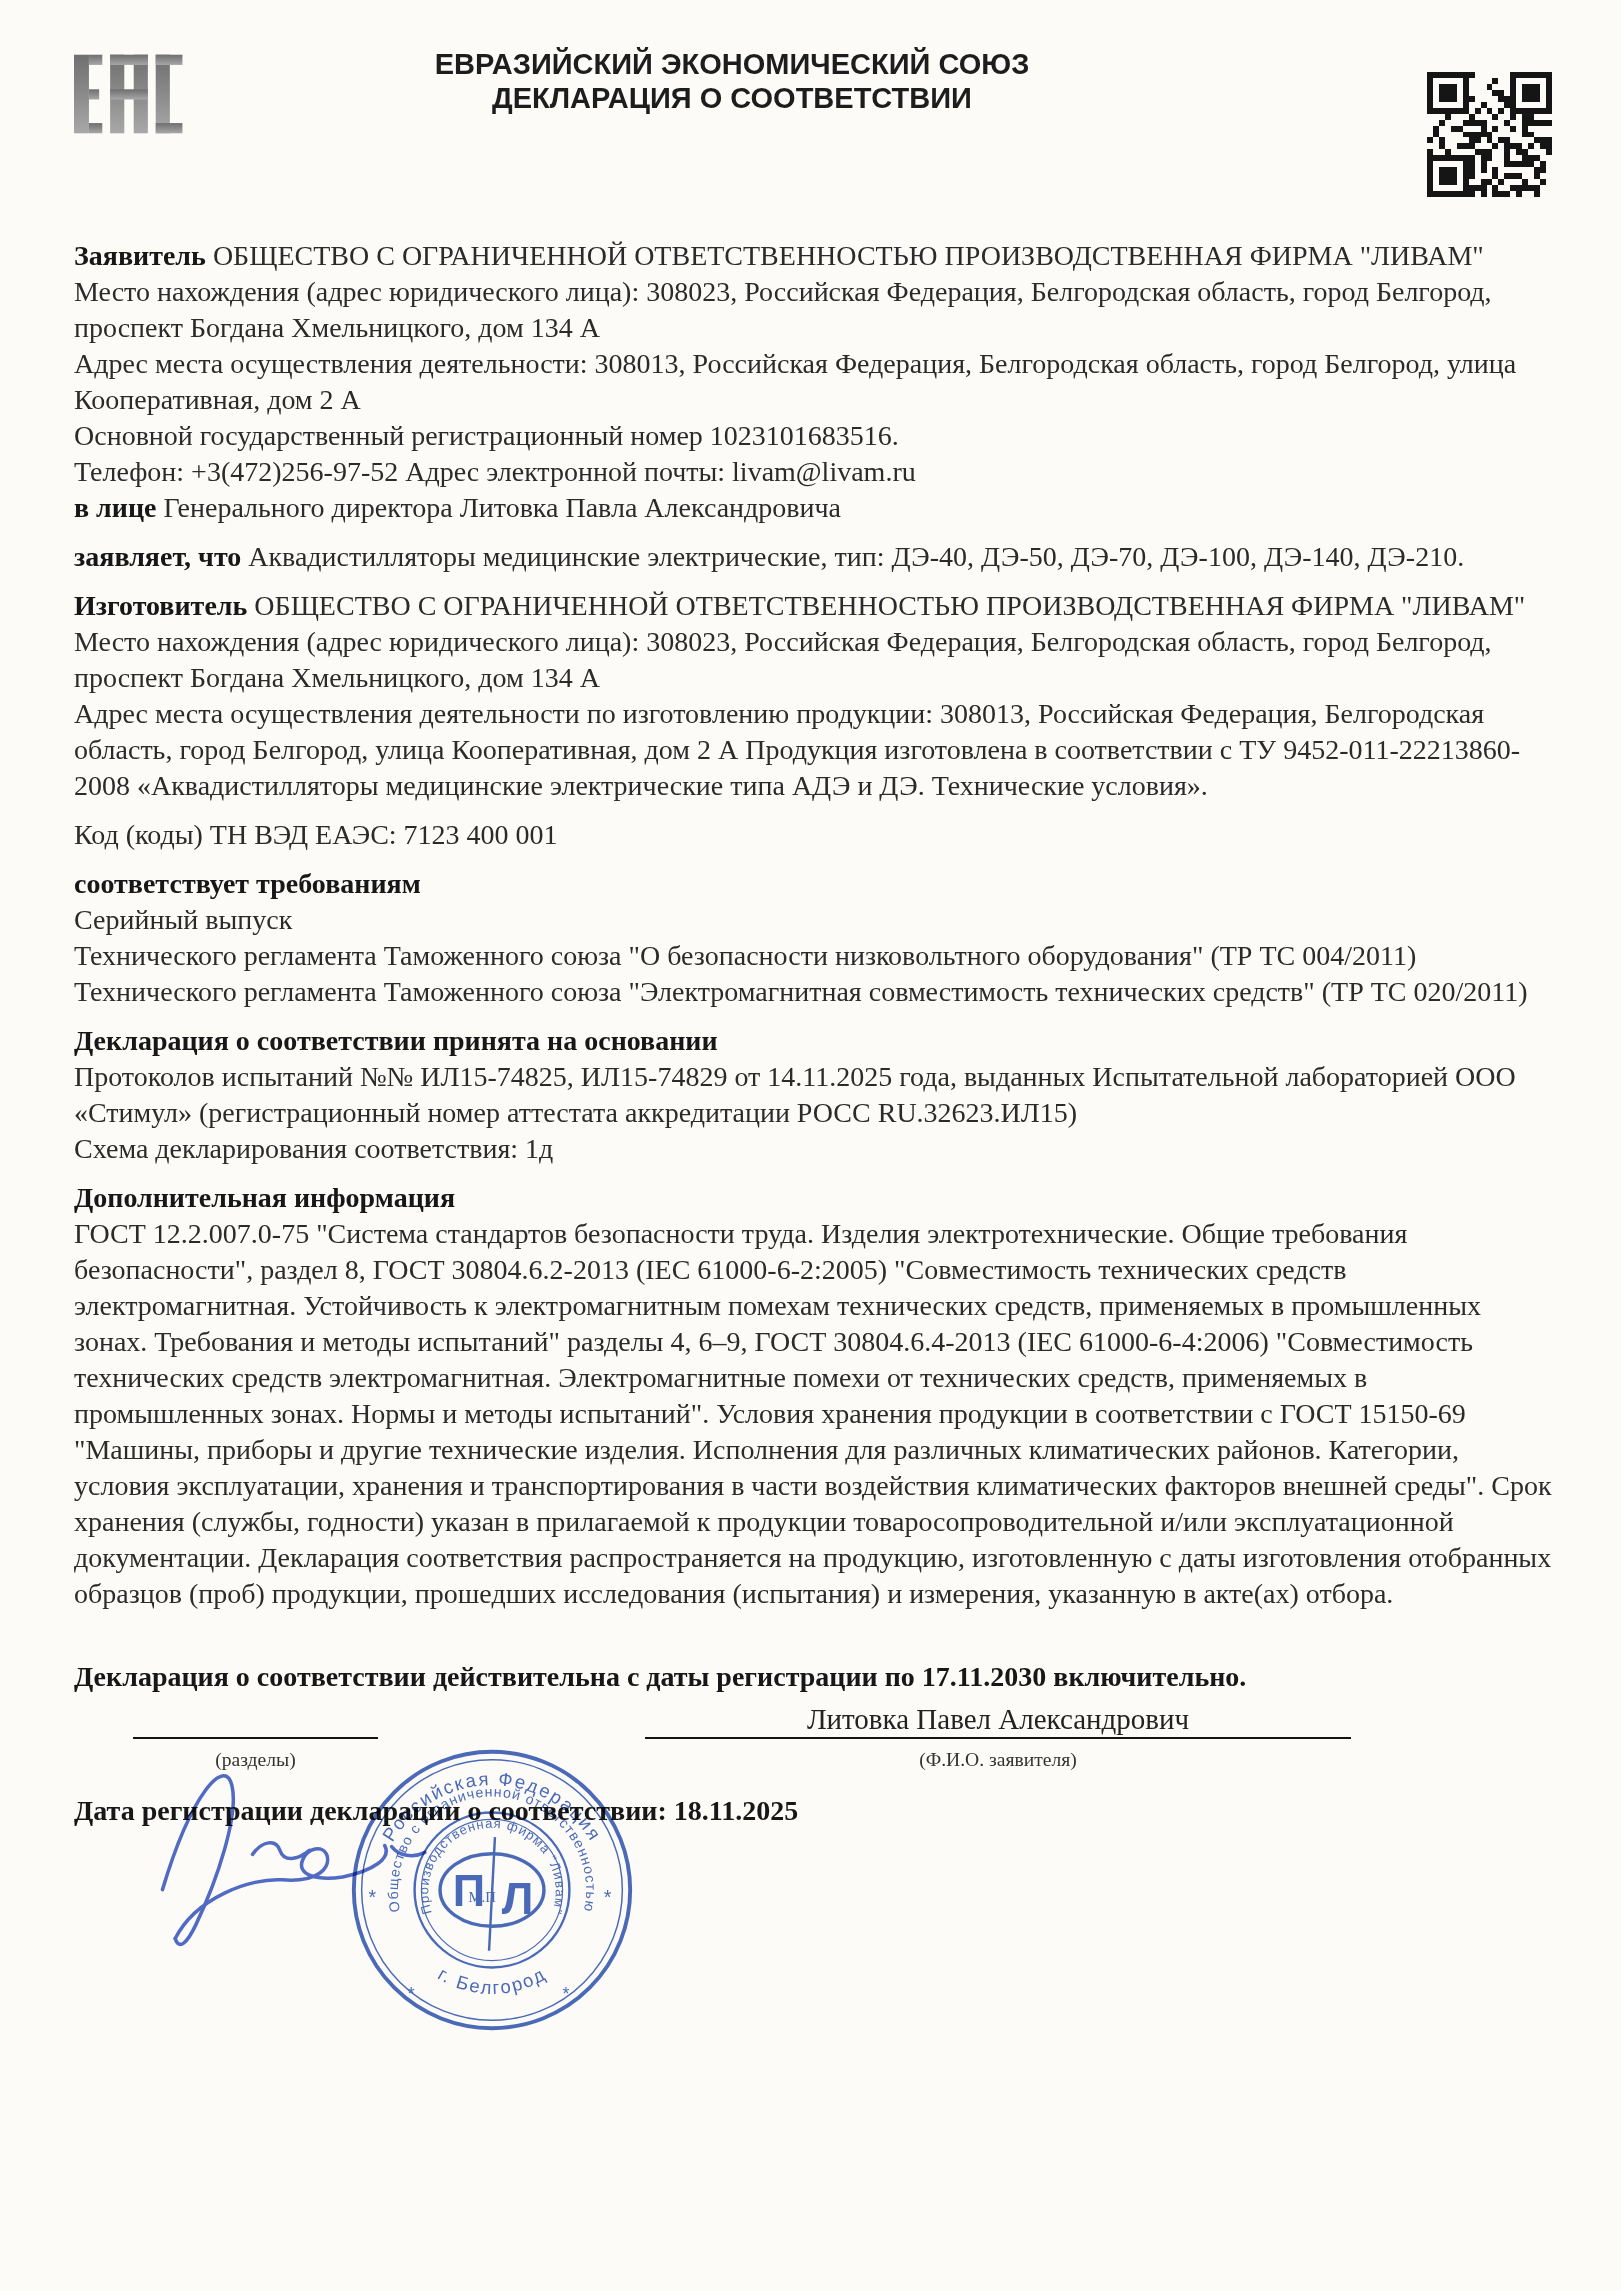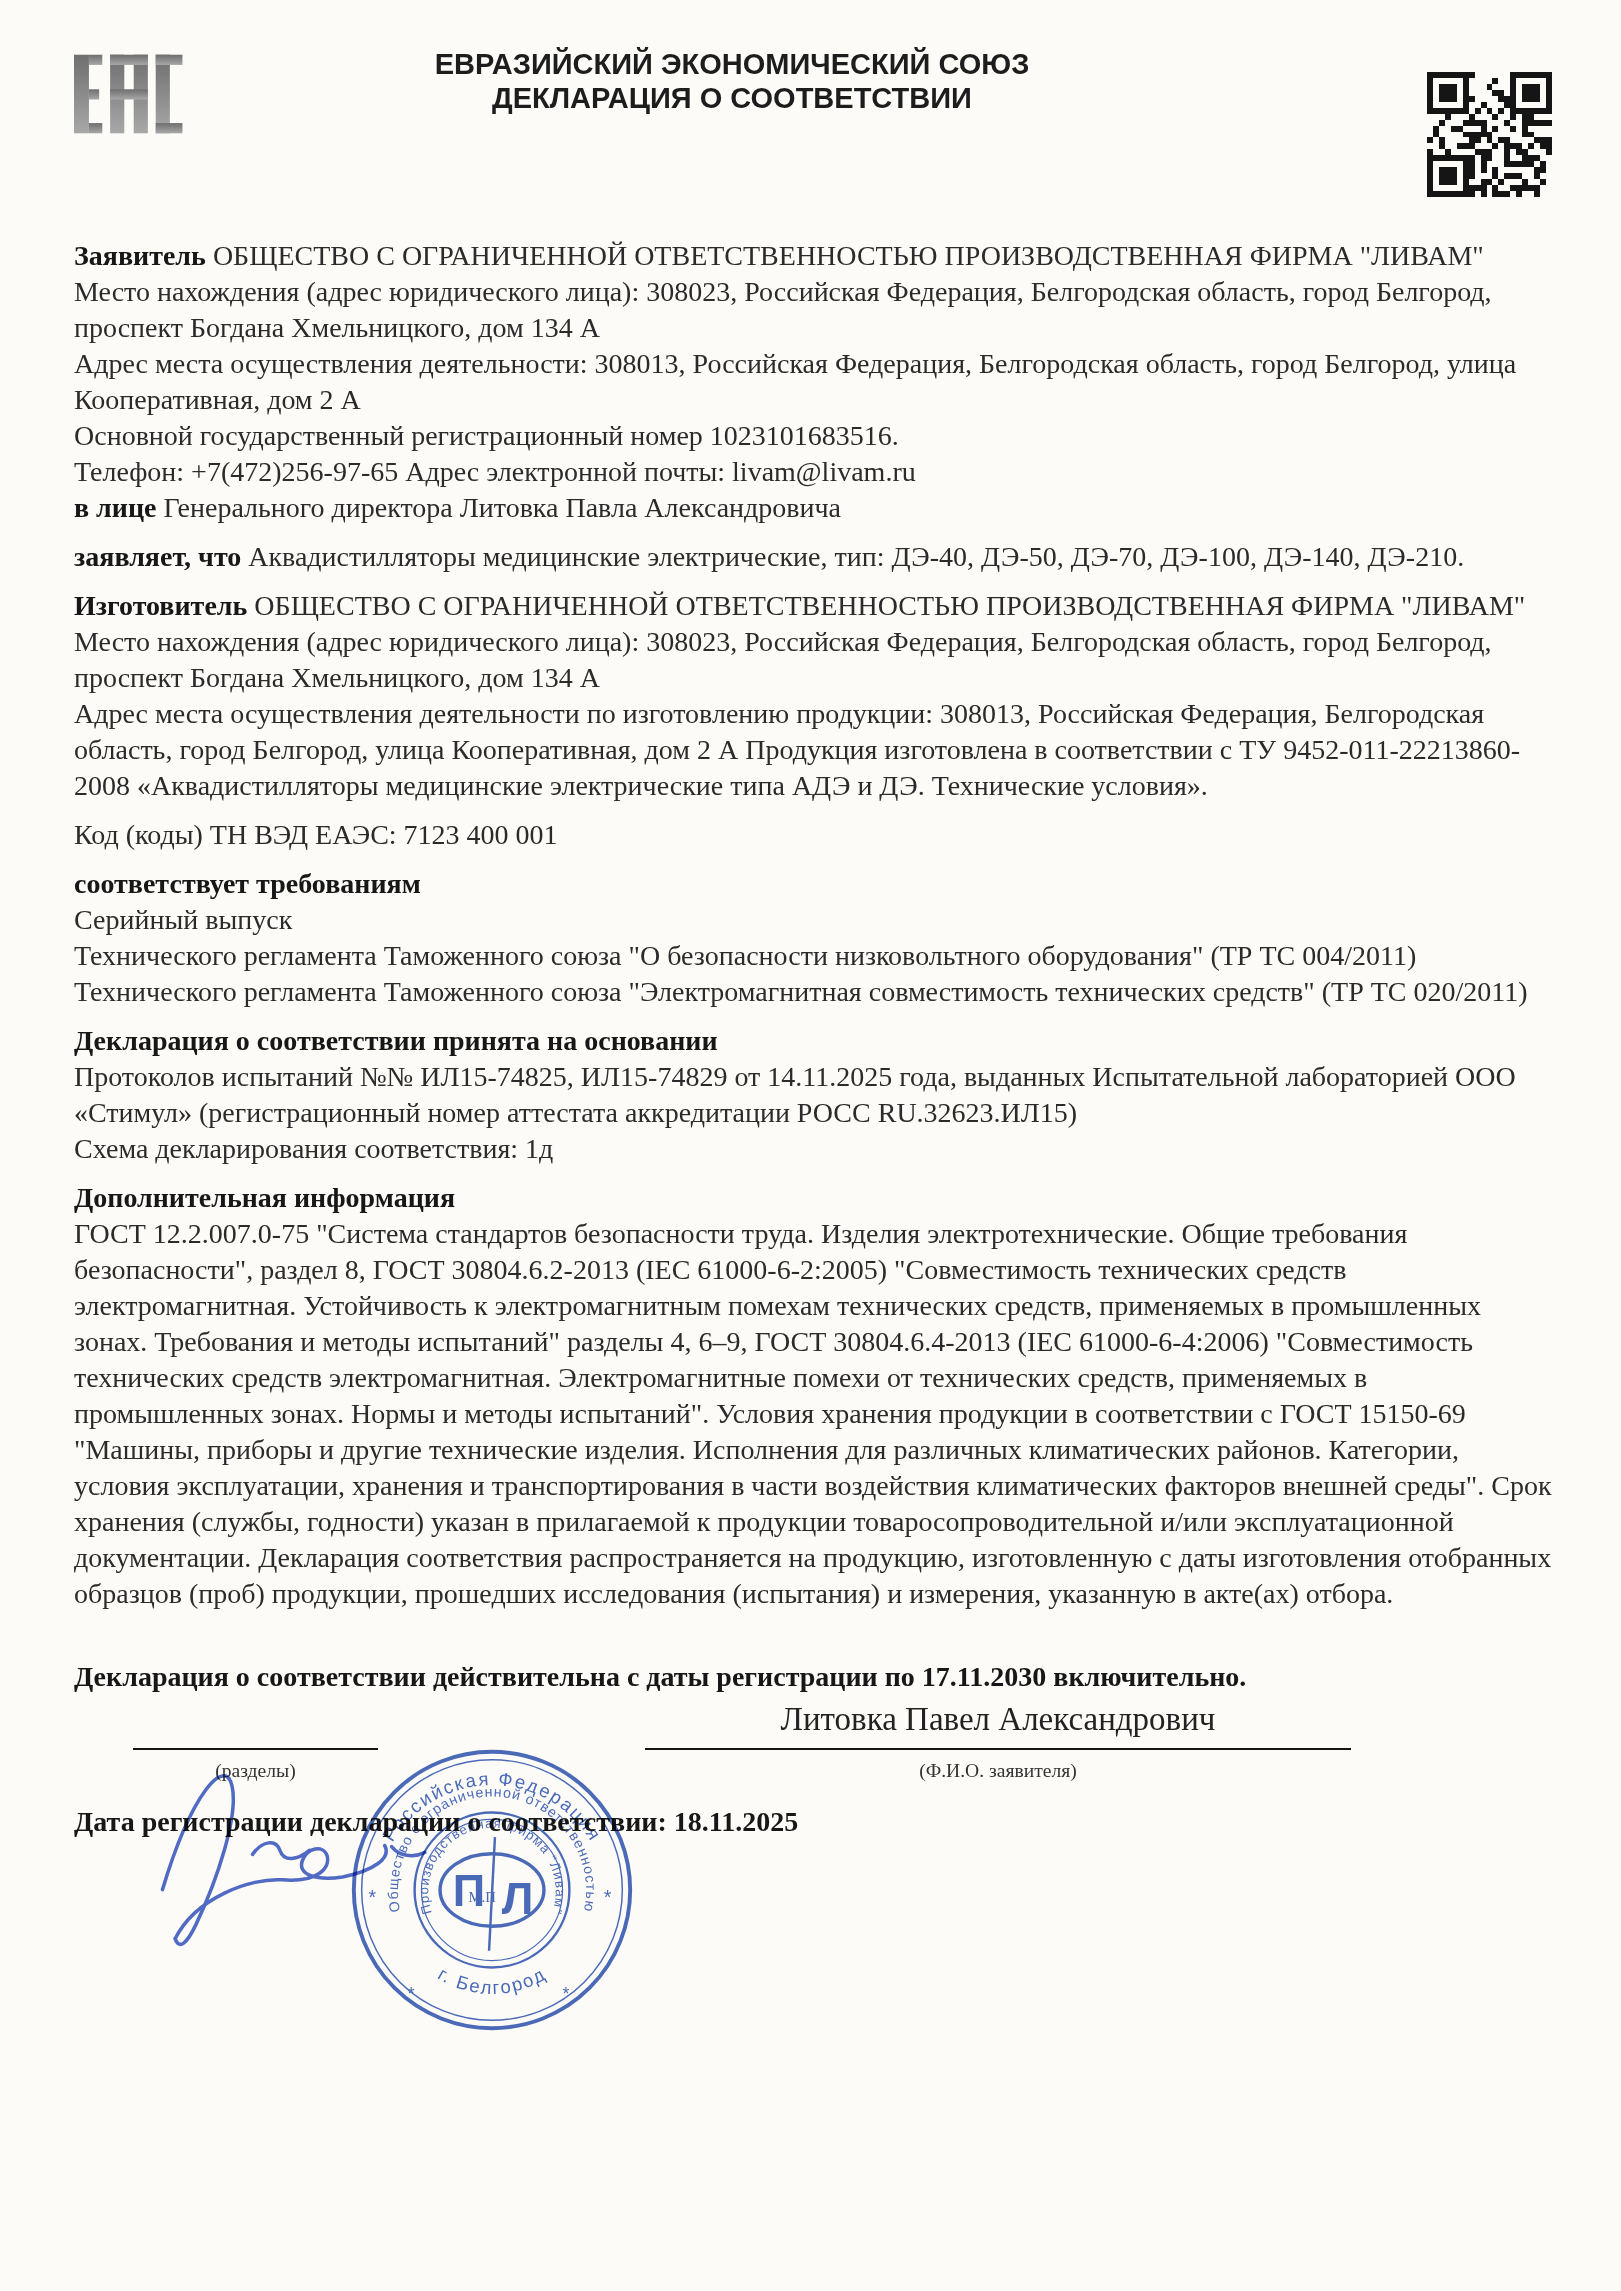--- a/index.html
+++ b/index.html
@@ -22,21 +22,21 @@
   .para{margin:0;}
   .gap{margin-top:13px;}
   .bold{font-weight:bold;color:#171717;}
   .lead{font-weight:bold;color:#171717;}
 
   
   .validity{margin-top:47px;}
   .sig-row{display:flex;align-items:flex-end;margin-top:5.9px;}
   .sig-left{width:245px;margin-left:59px;text-align:center;}
   .sig-right{width:706px;margin-left:auto;margin-right:201px;text-align:center;}
-  .sig-name{font-size:33px;margin-bottom:11px;color:#222;}
+  .sig-name{font-size:29px;margin-bottom:0;color:#222;}
   .sig-line{border-bottom:2.9px solid #151515;height:0;}
   .sig-caption{font-size:19.6px;margin-top:2.9px;color:#333;}
   .reg-number{margin-top:43px;}
   .reg-date{margin-top:15.7px;}
 
   
   .stamp{position:absolute;left:345px;top:1743px;width:294px;height:294px;z-index:3;
          opacity:.86;mix-blend-mode:multiply;pointer-events:none;}
   .hand-sign{position:absolute;left:135px;top:1731px;width:382px;height:235px;z-index:4;
              opacity:.9;mix-blend-mode:multiply;pointer-events:none;}
@@ -299,21 +299,21 @@
             <i style="grid-area: 21 / 19;"></i>
           </div>
       </div>
     </div>
 
     <div class="body-text">
       <p class="para"><span class="lead">Заявитель</span> <span>ОБЩЕСТВО С ОГРАНИЧЕННОЙ ОТВЕТСТВЕННОСТЬЮ ПРОИЗВОДСТВЕННАЯ ФИРМА "ЛИВАМ"</span></p>
       <p class="para">Место нахождения (адрес юридического лица): 308023, Российская Федерация, Белгородская область, город Белгород, проспект Богдана Хмельницкого, дом 134 А</p>
       <p class="para">Адрес места осуществления деятельности: 308013, Российская Федерация, Белгородская область, город Белгород, улица Кооперативная, дом 2 А</p>
       <p class="para">Основной государственный регистрационный номер 1023101683516.</p>
-      <p class="para">Телефон: +7(472)256-97-65 Адрес электронной почты: livam@livam.ru</p>
+      <p class="para">Телефон: +3(472)256-97-52 Адрес электронной почты: livam@livam.ru</p>
       <p class="para"><span class="lead">в лице</span> <span>Генерального директора Литовка Павла Александровича</span></p>
       <p class="para gap"><span class="lead">заявляет, что</span> <span>Аквадистилляторы медицинские электрические, тип: ДЭ-40, ДЭ-50, ДЭ-70, ДЭ-100, ДЭ-140, ДЭ-210.</span></p>
       <p class="para gap"><span class="lead">Изготовитель</span> <span>ОБЩЕСТВО С ОГРАНИЧЕННОЙ ОТВЕТСТВЕННОСТЬЮ ПРОИЗВОДСТВЕННАЯ ФИРМА "ЛИВАМ"</span></p>
       <p class="para">Место нахождения (адрес юридического лица): 308023, Российская Федерация, Белгородская область, город Белгород, проспект Богдана Хмельницкого, дом 134 А</p>
       <p class="para">Адрес места осуществления деятельности по изготовлению продукции: 308013, Российская Федерация, Белгородская область, город Белгород, улица Кооперативная, дом 2 А Продукция изготовлена в соответствии с ТУ 9452-011-22213860-2008 «Аквадистилляторы медицинские электрические типа АДЭ и ДЭ. Технические условия».</p>
       <p class="para gap">Код (коды) ТН ВЭД ЕАЭС: 7123 400 001</p>
       <p class="para gap bold">соответствует требованиям</p>
       <p class="para">Серийный выпуск</p>
       <p class="para">Технического регламента Таможенного союза "О безопасности низковольтного оборудования" (ТР ТС 004/2011)</p>
       <p class="para">Технического регламента Таможенного союза "Электромагнитная совместимость технических средств" (ТР ТС 020/2011)</p>

